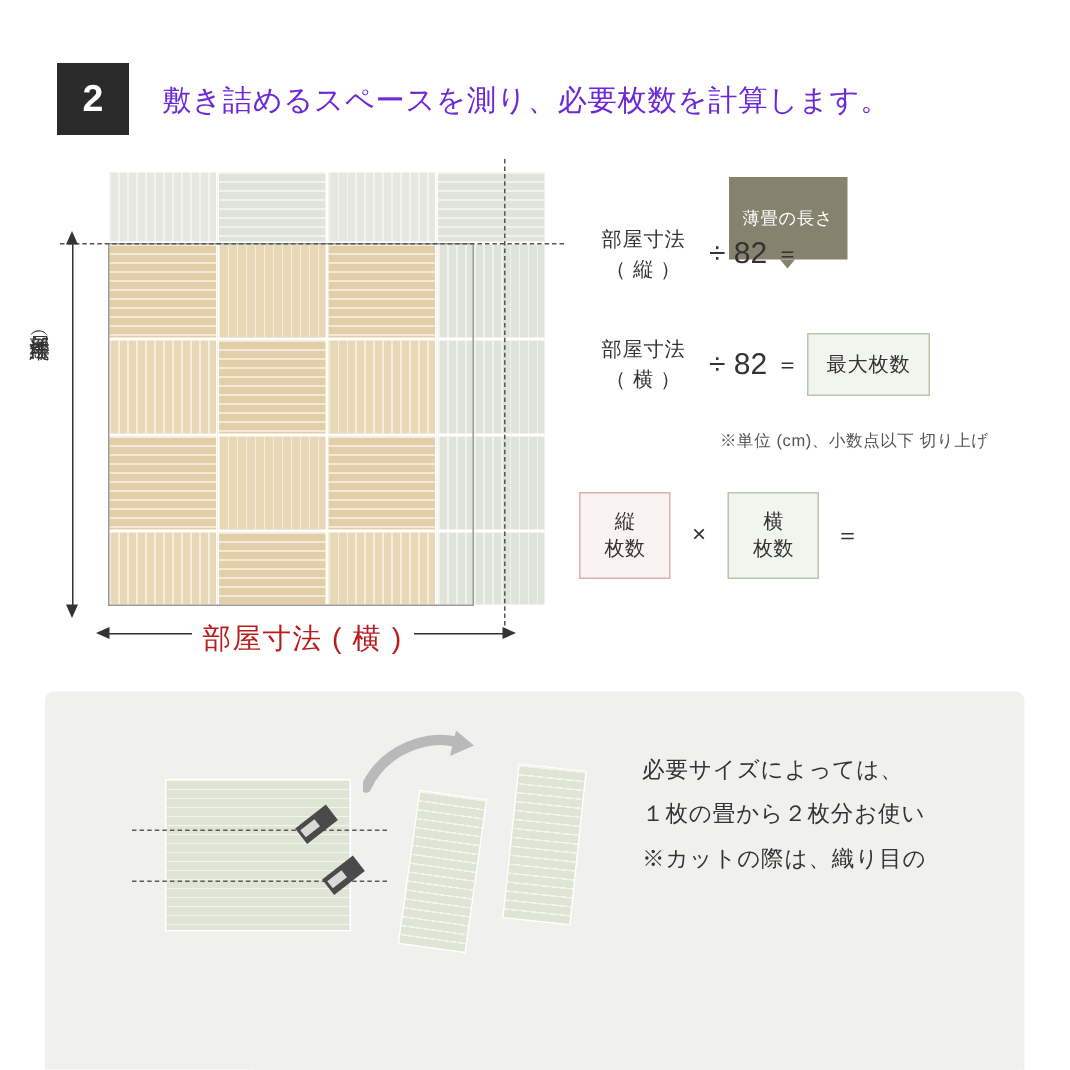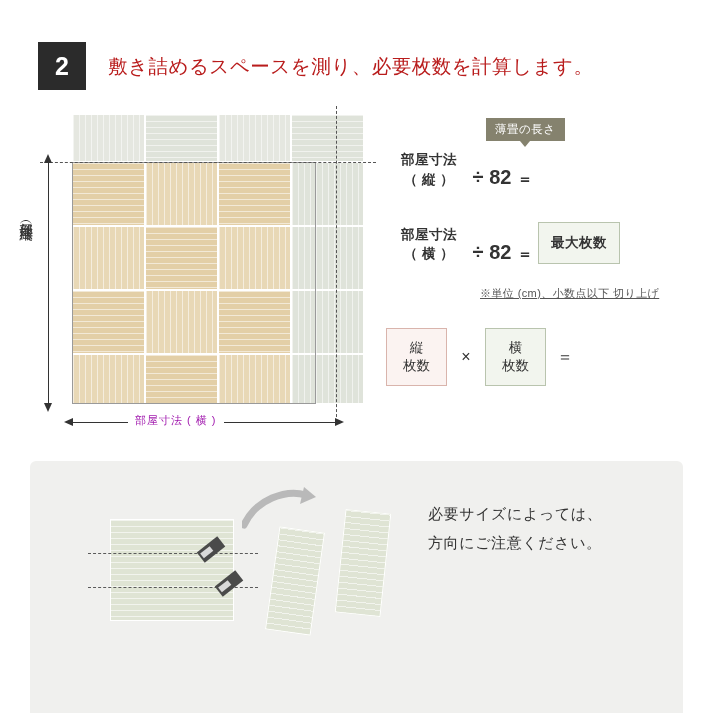--- a/index.html
+++ b/index.html
@@ -33,21 +33,21 @@
     font-size: 25px;
     font-weight: bold;
     display: flex;
     align-items: center;
     justify-content: center;
     letter-spacing: 0;
   }
   .header-title {
     margin-left: 22px;
     font-size: 19.5px;
-    color: #b91c1c;
+    color: #6d28d9;
     letter-spacing: 0.5px;
     white-space: nowrap;
   }
 
   
   .diagram {
     position: absolute;
     left: 0;
     top: 100px;
     width: 713px;
@@ -168,63 +168,62 @@
     color: #333333;
     writing-mode: vertical-rl;
     text-orientation: upright;
     letter-spacing: 1px;
     line-height: 1.1;
   }
   .label-h {
     position: absolute;
     left: 128px;
     top: 313px;
-    font-size: 11px;
-    color: #a21caf;
+    font-size: 19px;
+    color: #b91c1c;
     background: #ffffff;
     padding: 0 7px;
     letter-spacing: 1px;
     white-space: nowrap;
   }
 
   
   .formulas {
     position: absolute;
     left: 386px;
     top: 0px;
     width: 310px;
   }
   .thin-note {
     position: absolute;
     left: 100px;
     top: 18px;
     background: #85826e;
     color: #ffffff;
     font-size: 11.5px;
-    padding: 4px 9px;
+    padding: 20px 9px;
     letter-spacing: 0.5px;
     white-space: nowrap;
   }
   .thin-note:after {
     content: "";
     position: absolute;
     left: 50%;
     bottom: -6px;
     margin-left: -5px;
     border-left: 5px solid transparent;
     border-right: 5px solid transparent;
     border-top: 6px solid #85826e;
   }
 
   .formula-row {
     position: absolute;
     display: flex;
-    align-items: flex-end;
+    align-items: center;
     width: 310px;
-    font-weight: bold;
   }
   .f-term {
     font-size: 13.5px;
     line-height: 1.45;
     text-align: center;
     width: 86px;
     white-space: nowrap;
     letter-spacing: 0.5px;
   }
   .f-op {
@@ -250,21 +249,20 @@
     background: #f2f5ee;
   }
   .note-small {
     position: absolute;
     left: 94px;
     top: 186px;
     font-size: 11px;
     color: #555555;
     letter-spacing: 0.4px;
     white-space: nowrap;
-    text-decoration: underline;
   }
 
   
   .mult-row {
     position: absolute;
     left: 0px;
     top: 228px;
     display: flex;
     align-items: center;
   }
@@ -476,15 +474,16 @@
   <svg class="bp-arrow" viewBox="0 0 74 42">
     <path d="M2 38 C 14 12, 44 2, 64 8" stroke="#b9b9b9" stroke-width="7" fill="none" stroke-linecap="round"></path>
     <polygon points="62,0 74,10 58,17" fill="#b9b9b9"></polygon>
   </svg>
 
   <div class="bp-piece" style="left:242px; top:68px; width:46px; height:104px; transform:rotate(8deg);"></div>
   <div class="bp-piece" style="left:310px; top:50px; width:46px; height:104px; transform:rotate(6deg);"></div>
 
   <div class="bp-text">
     <div>必要サイズによっては、</div>
-    <div>方向にご注意ください。</div>
+    <div>１枚の畳から２枚分お使い</div>
+    <div>※カットの際は、織り目の</div>
   </div>
 </div>
 
 </body></html>

